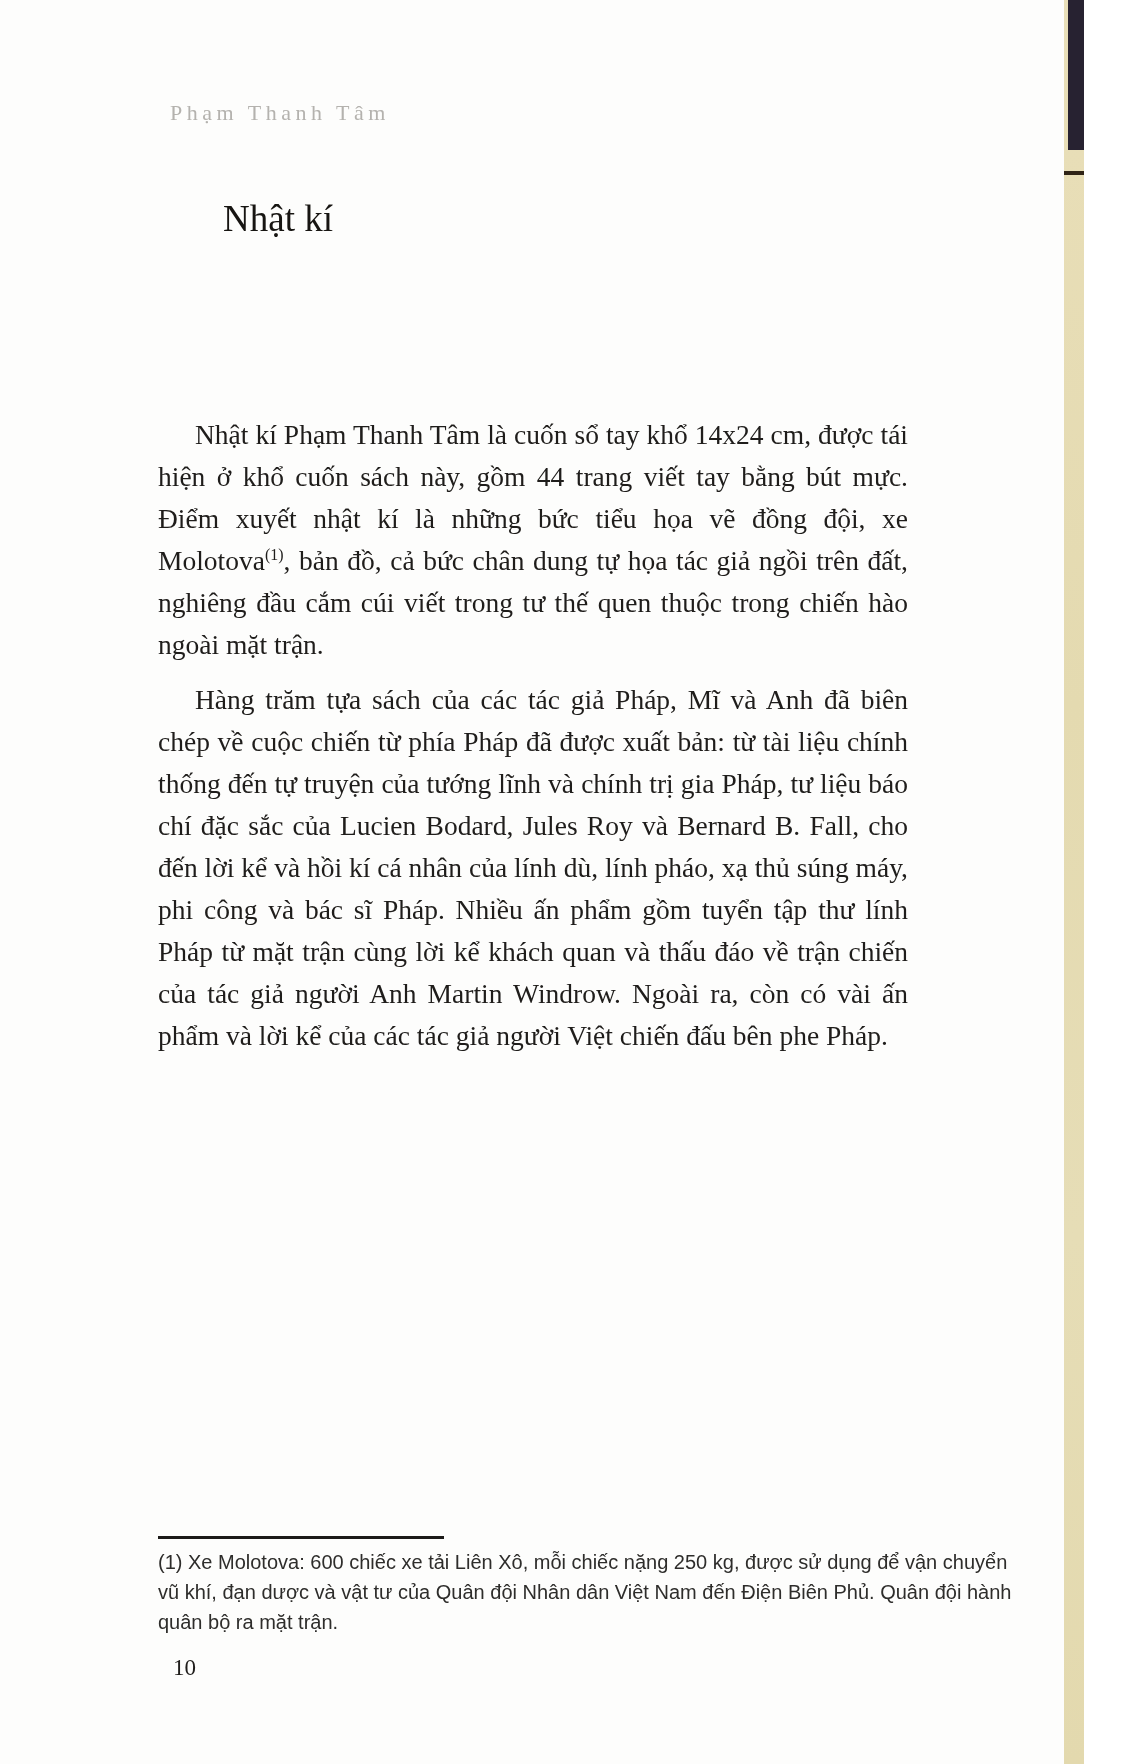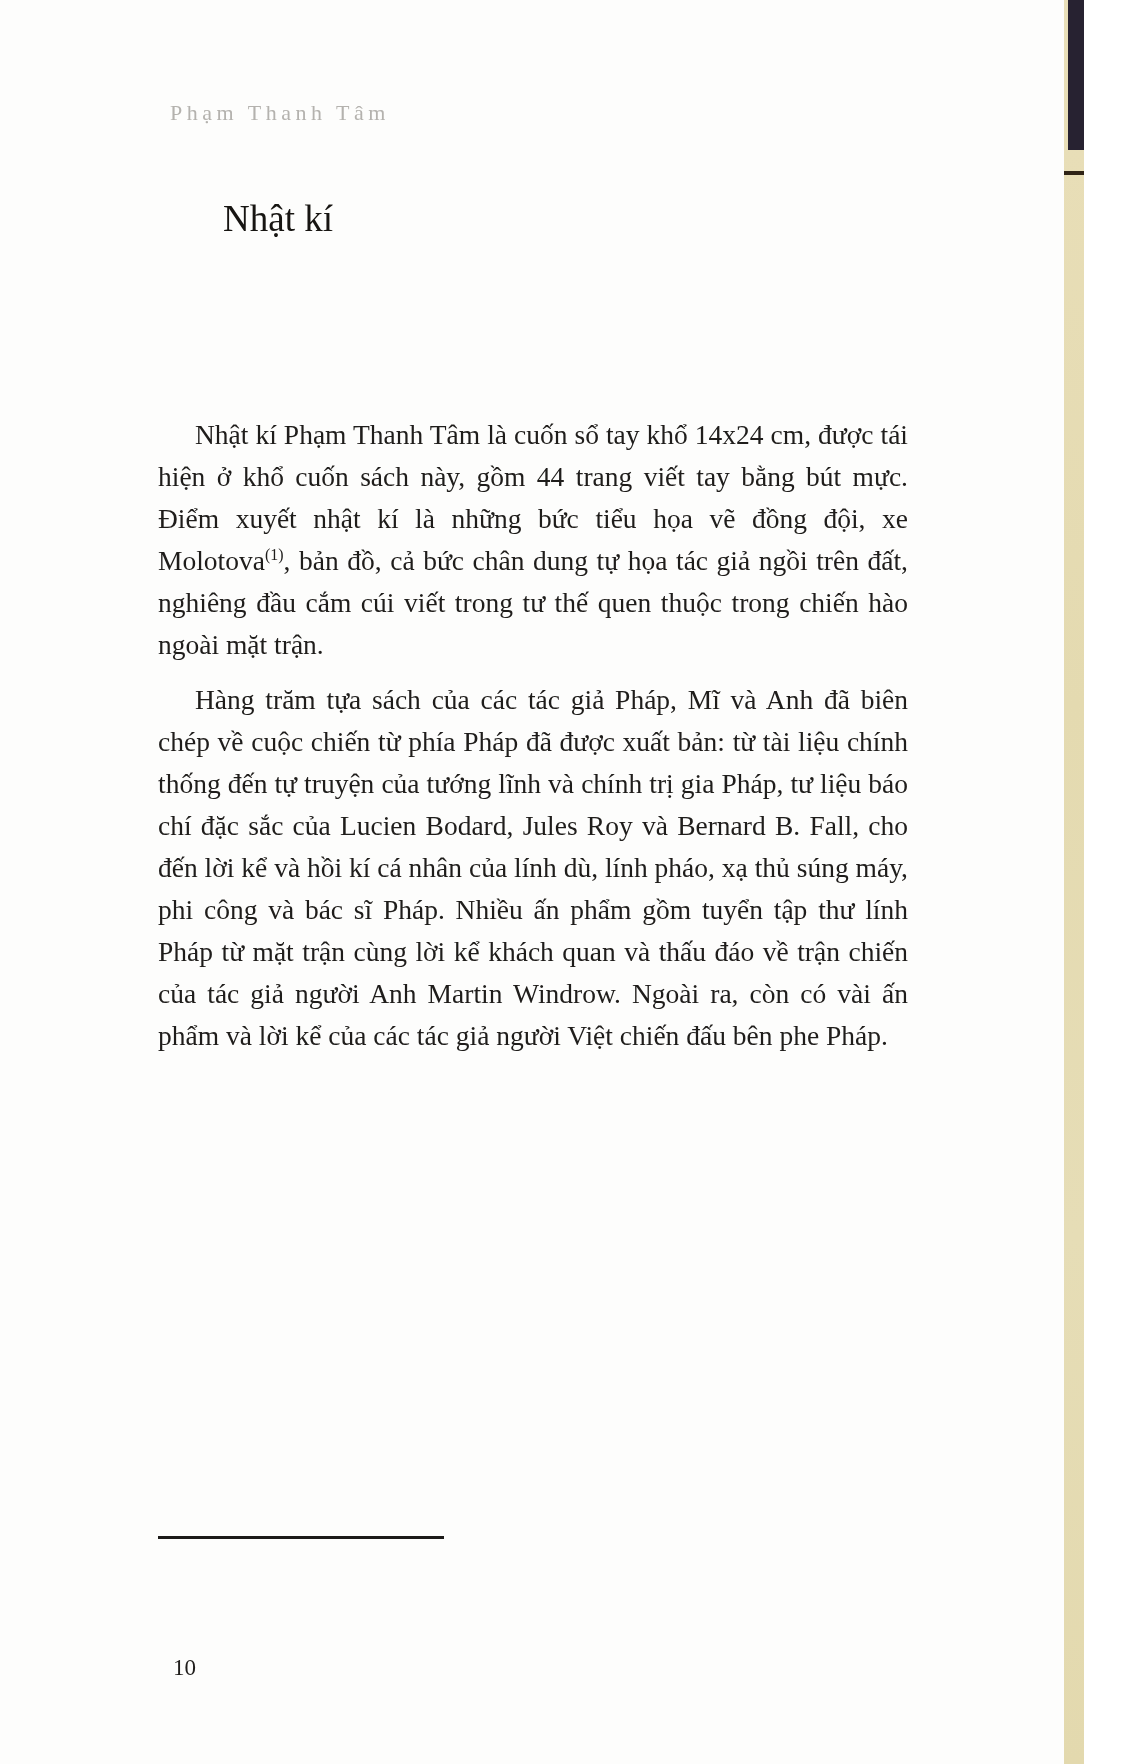--- a/index.html
+++ b/index.html
@@ -106,16 +106,17 @@
 
   <h1 class="section-title">Nhật kí</h1>
 
   <div class="body-block">
     <p><span>Nhật kí Phạm Thanh Tâm là cuốn sổ tay khổ 14x24 cm, được tái hiện ở khổ cuốn sách này, gồm 44 trang viết tay bằng bút mực. Điểm xuyết nhật kí là những bức tiểu họa vẽ đồng đội, xe Molotova</span><sup>(1)</sup><span>, bản đồ, cả bức chân dung tự họa tác giả ngồi trên đất, nghiêng đầu cắm cúi viết trong tư thế quen thuộc trong chiến hào ngoài mặt trận.</span></p>
     <p>Hàng trăm tựa sách của các tác giả Pháp, Mĩ và Anh đã biên chép về cuộc chiến từ phía Pháp đã được xuất bản: từ tài liệu chính thống đến tự truyện của tướng lĩnh và chính trị gia Pháp, tư liệu báo chí đặc sắc của Lucien Bodard, Jules Roy và Bernard B. Fall, cho đến lời kể và hồi kí cá nhân của lính dù, lính pháo, xạ thủ súng máy, phi công và bác sĩ Pháp. Nhiều ấn phẩm gồm tuyển tập thư lính Pháp từ mặt trận cùng lời kể khách quan và thấu đáo về trận chiến của tác giả người Anh Martin Windrow. Ngoài ra, còn có vài ấn phẩm và lời kể của các tác giả người Việt chiến đấu bên phe Pháp.</p>
   </div>
 
   <div class="footnote-rule"></div>
 
+  <div class="footnote">(1) Xe Molotova: 600 chiếc xe tải Liên Xô, mỗi chiếc nặng 250 kg, được sử dụng để vận chuyển vũ khí, đạn dược và vật tư của Quân đội Nhân dân Việt Nam đến Điện Biên Phủ. Quân đội hành quân bộ ra mặt trận.</div>
 
   <div class="page-number">10</div>
 
 </div>
 
 </body></html>

